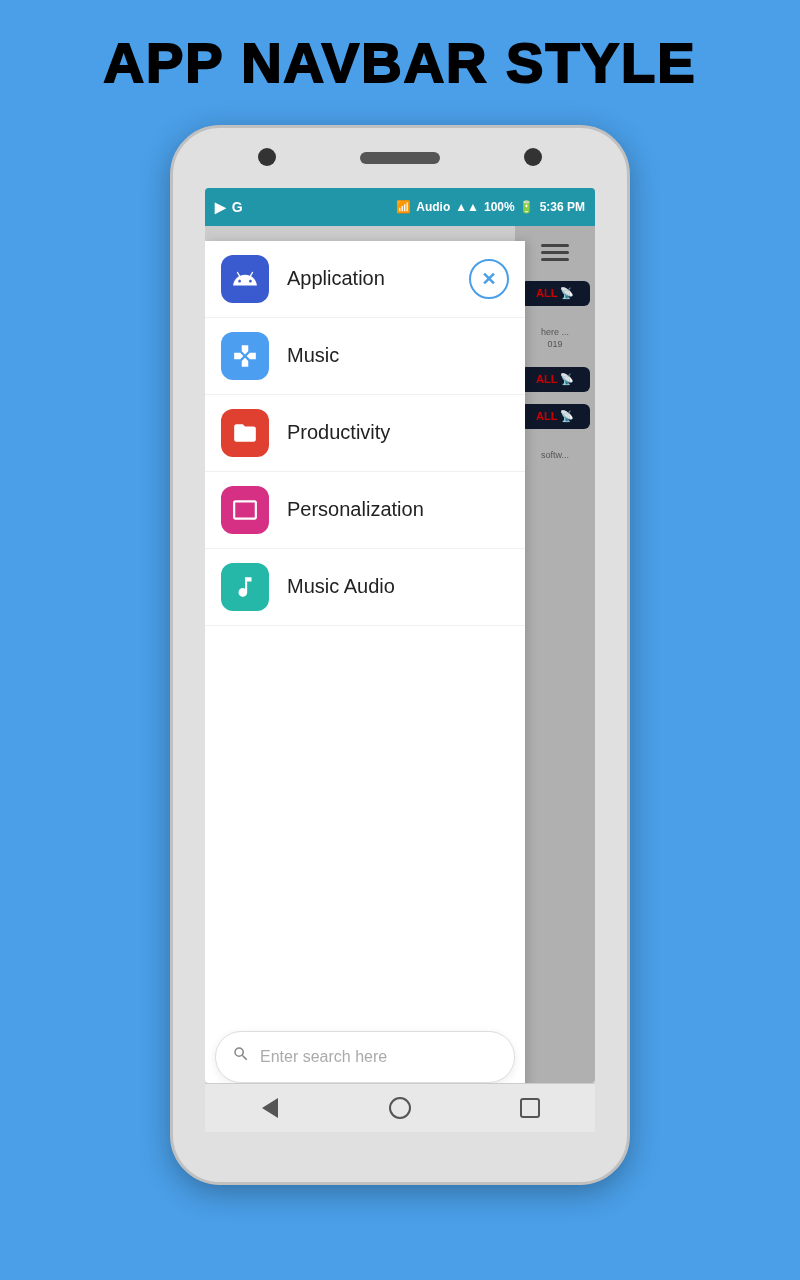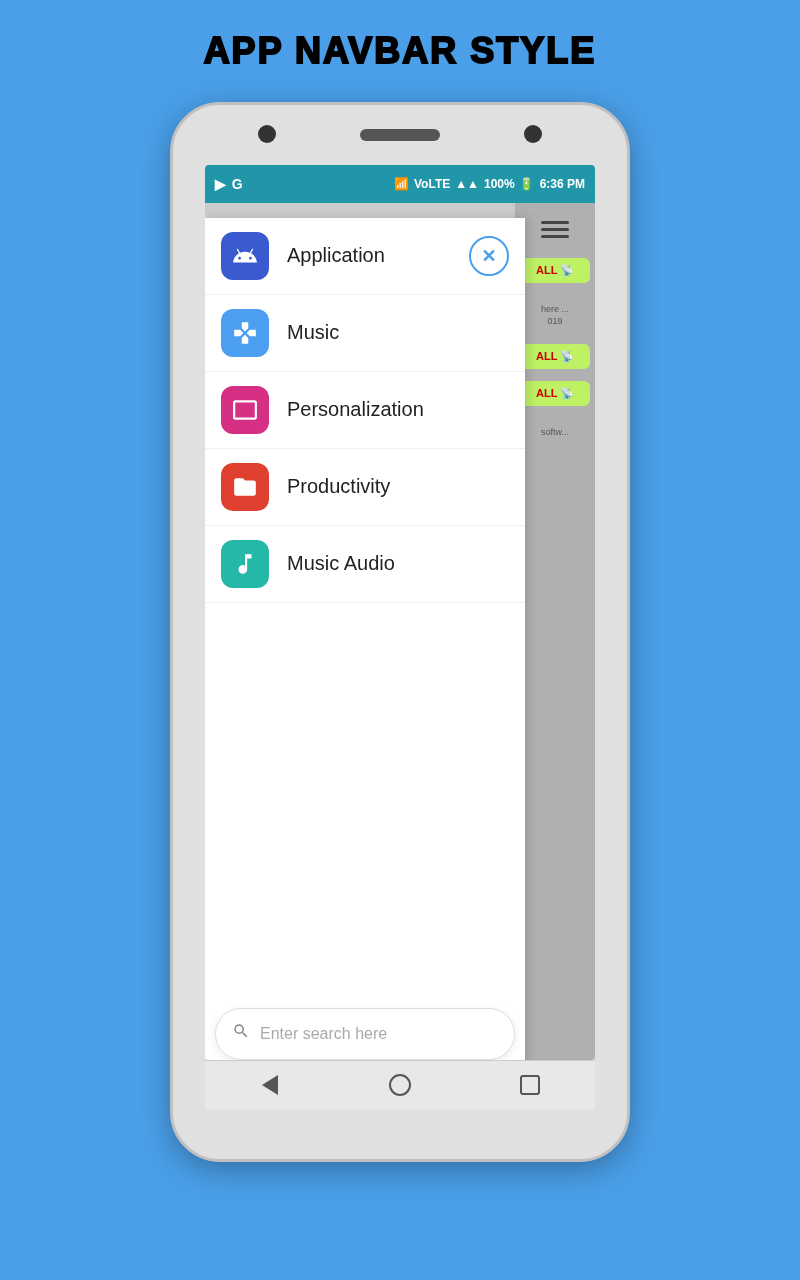--- a/index.html
+++ b/index.html
@@ -10,21 +10,21 @@
       background-color: #4a9fe8;
       display: flex;
       flex-direction: column;
       align-items: center;
       justify-content: flex-start;
       font-family: Arial, sans-serif;
       overflow: hidden;
     }
 
     .page-title {
-      font-size: 36px;
+      font-size: 56px;
       font-weight: 900;
       color: #000;
       text-align: center;
       margin-top: 30px;
       margin-bottom: 30px;
       font-family: 'Arial Black', Arial, sans-serif;
       letter-spacing: 2px;
       -webkit-text-stroke: 2px #000;
     }
 
@@ -148,21 +148,21 @@
     }
 
     .hamburger-line {
       width: 28px;
       height: 3px;
       background: #444;
       border-radius: 2px;
     }
 
     .bg-button {
-      background: #bef264;
+      background: #0f172a;
       border-radius: 6px;
       padding: 6px 8px;
       font-size: 11px;
       color: #cc0000;
       font-weight: bold;
       margin-top: 4px;
       width: 70px;
       text-align: center;
     }
 
@@ -335,25 +335,25 @@
 
   <div class="phone-screen">
 
     <div class="status-bar">
       <div class="status-left">
         <span class="status-icon">▶</span>
         <span class="status-icon">G</span>
       </div>
       <div class="status-right">
         <span>📶</span>
-        <span>VoLTE</span>
+        <span>Audio</span>
         <span>▲▲</span>
         <span>100%</span>
         <span>🔋</span>
-        <span>6:36 PM</span>
+        <span>5:36 PM</span>
       </div>
     </div>
 
     <div class="bg-content">
       <div class="hamburger-icon">
         <div class="hamburger-line"></div>
         <div class="hamburger-line"></div>
         <div class="hamburger-line"></div>
       </div>
       <div class="bg-button">ALL 📡</div>
@@ -379,35 +379,35 @@
         <div class="menu-icon icon-games">
           <svg width="26" height="26" viewBox="0 0 24 24" fill="white">
             <path d="M15 7.5V2H9v5.5l3 3 3-3zM7.5 9H2v6h5.5l3-3-3-3zM9 16.5V22h6v-5.5l-3-3-3 3zM16.5 9l-3 3 3 3H22V9h-5.5z"></path>
           </svg>
         </div>
         <span class="menu-label">Music</span>
       </div>
 
 
       <div class="menu-item">
+        <div class="menu-icon icon-productivity">
+          <svg width="26" height="26" viewBox="0 0 24 24" fill="white">
+            <path d="M10 4H4c-1.1 0-2 .9-2 2v12c0 1.1.9 2 2 2h16c1.1 0 2-.9 2-2V8c0-1.1-.9-2-2-2h-8l-2-2z"></path>
+          </svg>
+        </div>
+        <span class="menu-label">Productivity</span>
+      </div>
+
+      <div class="menu-item">
         <div class="menu-icon icon-personalization">
           <svg width="26" height="26" viewBox="0 0 24 24" fill="white">
             <path d="M21 3H3c-1.1 0-2 .9-2 2v14c0 1.1.9 2 2 2h18c1.1 0 2-.9 2-2V5c0-1.1-.9-2-2-2zm0 16H3V5h18v14z"></path>
           </svg>
         </div>
         <span class="menu-label">Personalization</span>
-      </div>
-
-      <div class="menu-item">
-        <div class="menu-icon icon-productivity">
-          <svg width="26" height="26" viewBox="0 0 24 24" fill="white">
-            <path d="M10 4H4c-1.1 0-2 .9-2 2v12c0 1.1.9 2 2 2h16c1.1 0 2-.9 2-2V8c0-1.1-.9-2-2-2h-8l-2-2z"></path>
-          </svg>
-        </div>
-        <span class="menu-label">Productivity</span>
       </div>
 
 
 
       <div class="menu-item">
         <div class="menu-icon icon-musicaudio">
           <svg width="26" height="26" viewBox="0 0 24 24" fill="white">
             <path d="M12 3v10.55c-.59-.34-1.27-.55-2-.55-2.21 0-4 1.79-4 4s1.79 4 4 4 4-1.79 4-4V7h4V3h-6z"></path>
           </svg>
         </div>

